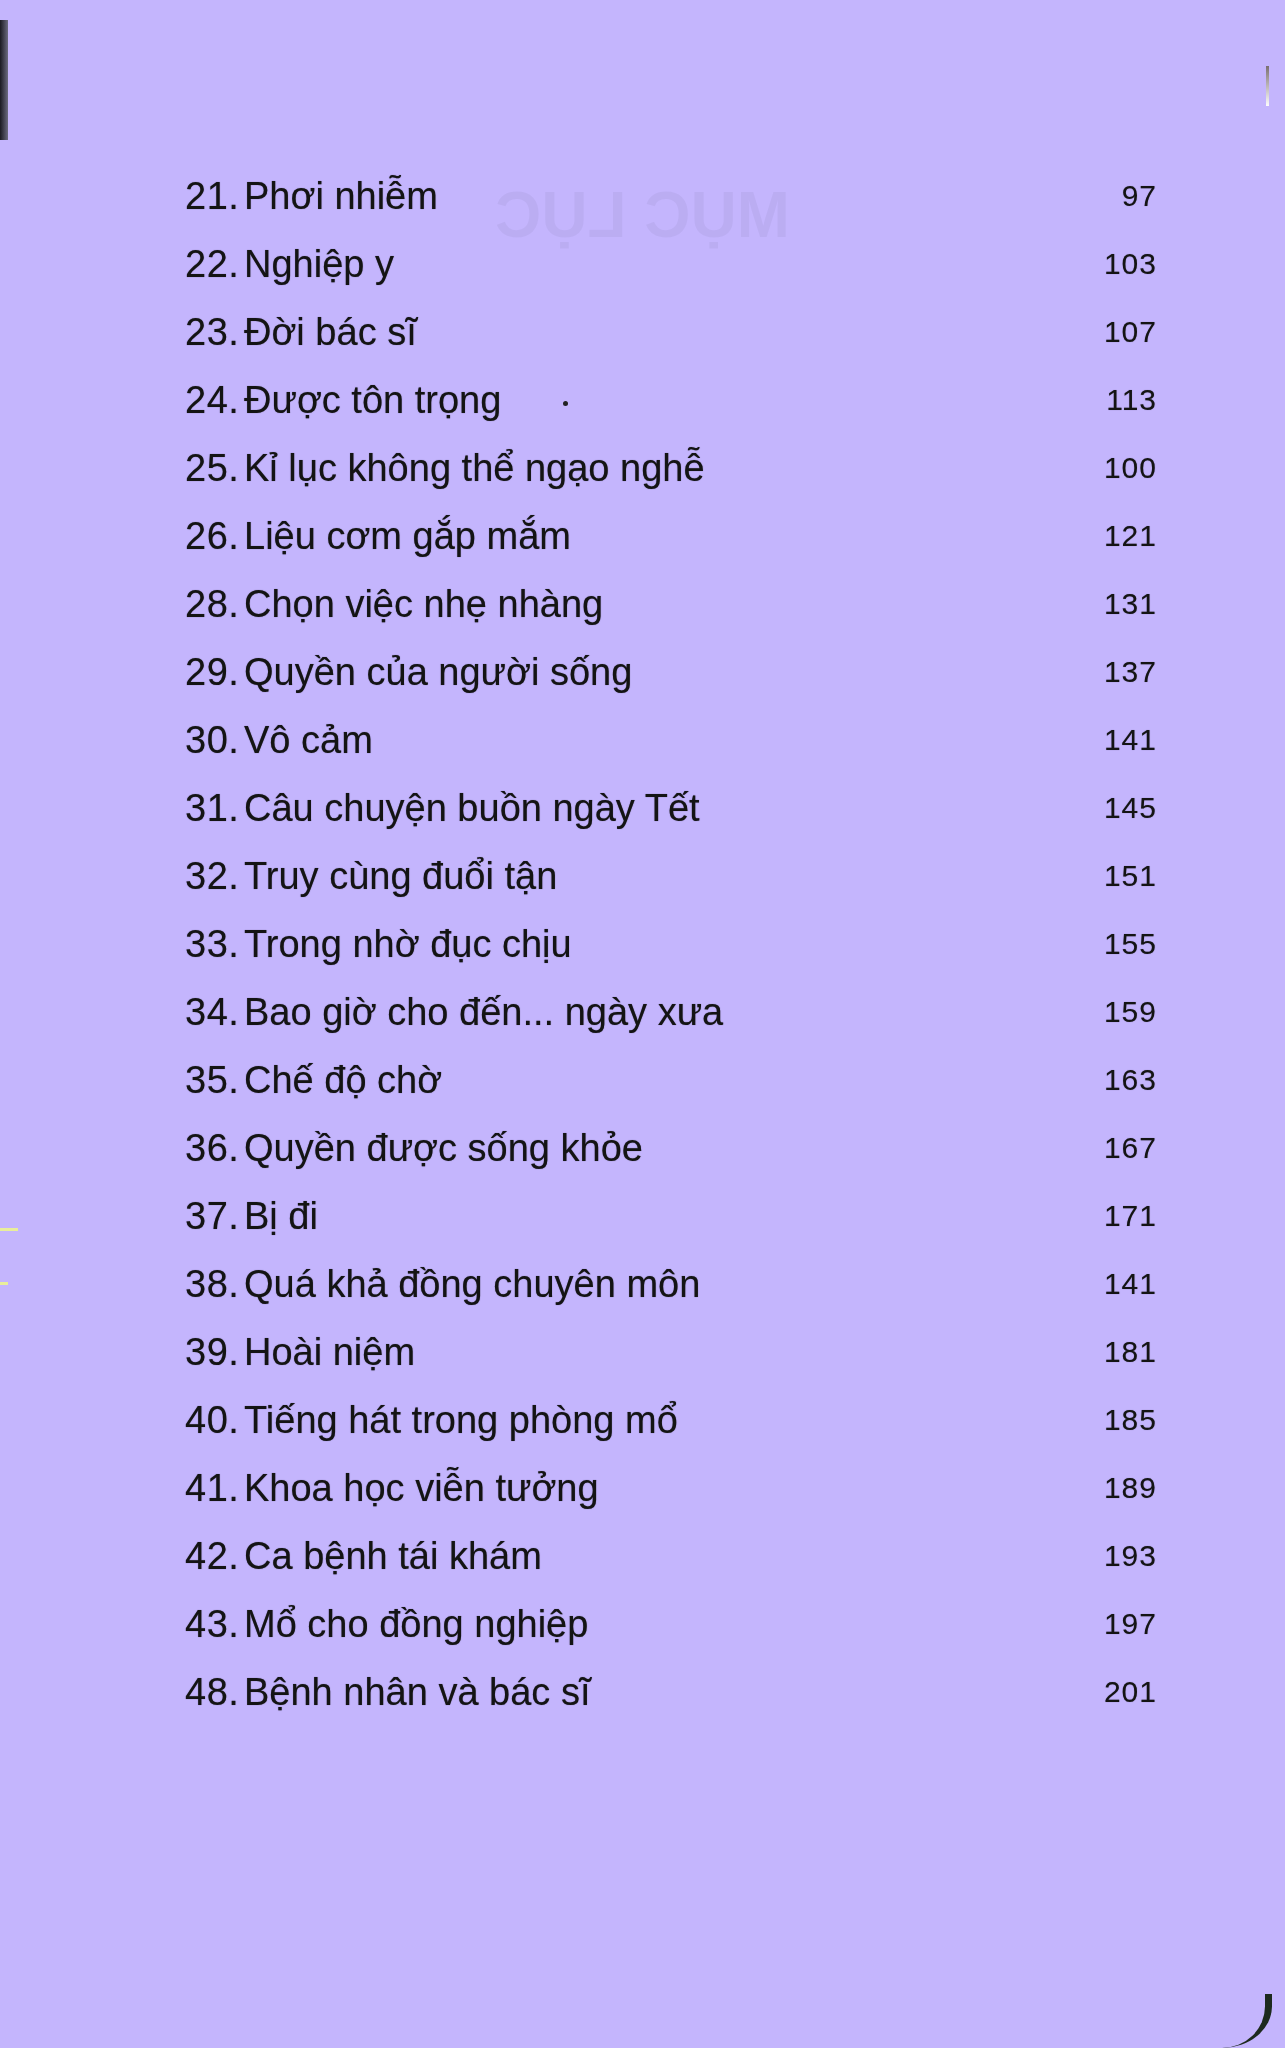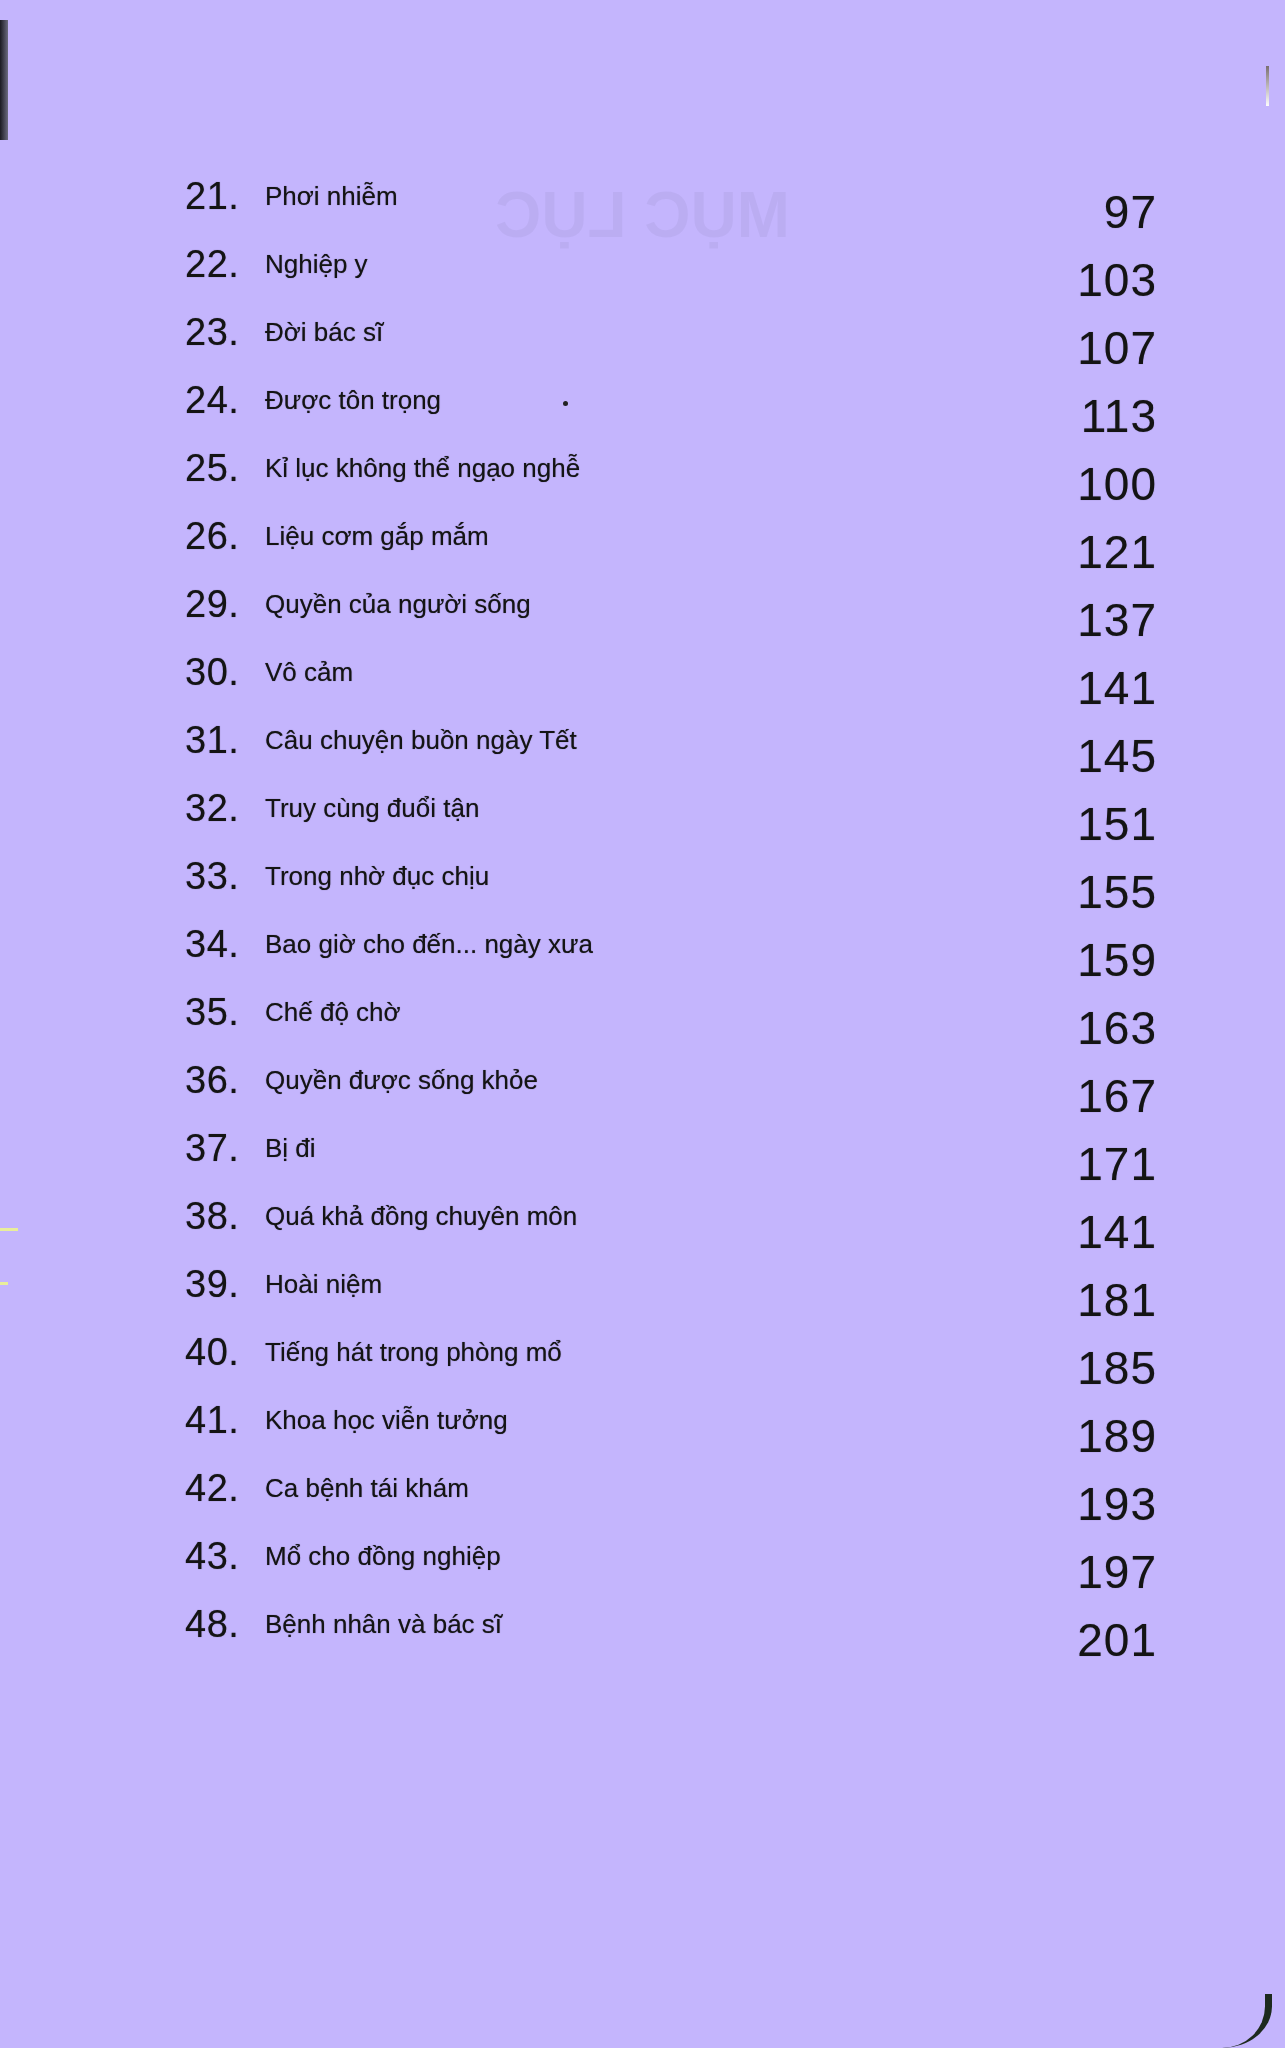--- a/index.html
+++ b/index.html
@@ -74,37 +74,36 @@
       position: absolute;
       left: 185px;
       top: 0;
       font-size: 38px;
       line-height: 48px;
       letter-spacing: 0.5px;
       text-shadow: 0 0 1px rgba(0,0,0,0.5);
     }
     .toc-title {
       position: absolute;
-      left: 265px;
+      left: 244px;
       top: 0;
-      font-size: 26px;
+      font-size: 38px;
       line-height: 48px;
       white-space: nowrap;
       text-shadow: 0 0 1px rgba(0,0,0,0.5);
     }
     .toc-page {
       position: absolute;
       right: 128px;
       top: 0;
-      font-size: 46px;
+      font-size: 30px;
       line-height: 48px;
       letter-spacing: 1px;
       text-align: right;
       text-shadow: 0 0 1px rgba(0,0,0,0.4);
-      margin-top: 16px;
     }
     .stray-dot {
       position: absolute;
       left: 563px;
       top: 401px;
       width: 5px; height: 5px;
       border-radius: 50%;
       background: #222;
     }
   </style>
@@ -147,20 +146,25 @@
       <span class="toc-num">25.</span>
       <span class="toc-title">Kỉ lục không thể ngạo nghễ</span>
       <span class="toc-page">100</span>
     </div>
     <div class="toc-row">
       <span class="toc-num">26.</span>
       <span class="toc-title">Liệu cơm gắp mắm</span>
       <span class="toc-page">121</span>
     </div>
     <div class="toc-row">
+      <span class="toc-num">28.</span>
+      <span class="toc-title">Chọn việc nhẹ nhàng</span>
+      <span class="toc-page">131</span>
+    </div>
+    <div class="toc-row">
       <span class="toc-num">29.</span>
       <span class="toc-title">Quyền của người sống</span>
       <span class="toc-page">137</span>
     </div>
     <div class="toc-row">
       <span class="toc-num">30.</span>
       <span class="toc-title">Vô cảm</span>
       <span class="toc-page">141</span>
     </div>
     <div class="toc-row">

